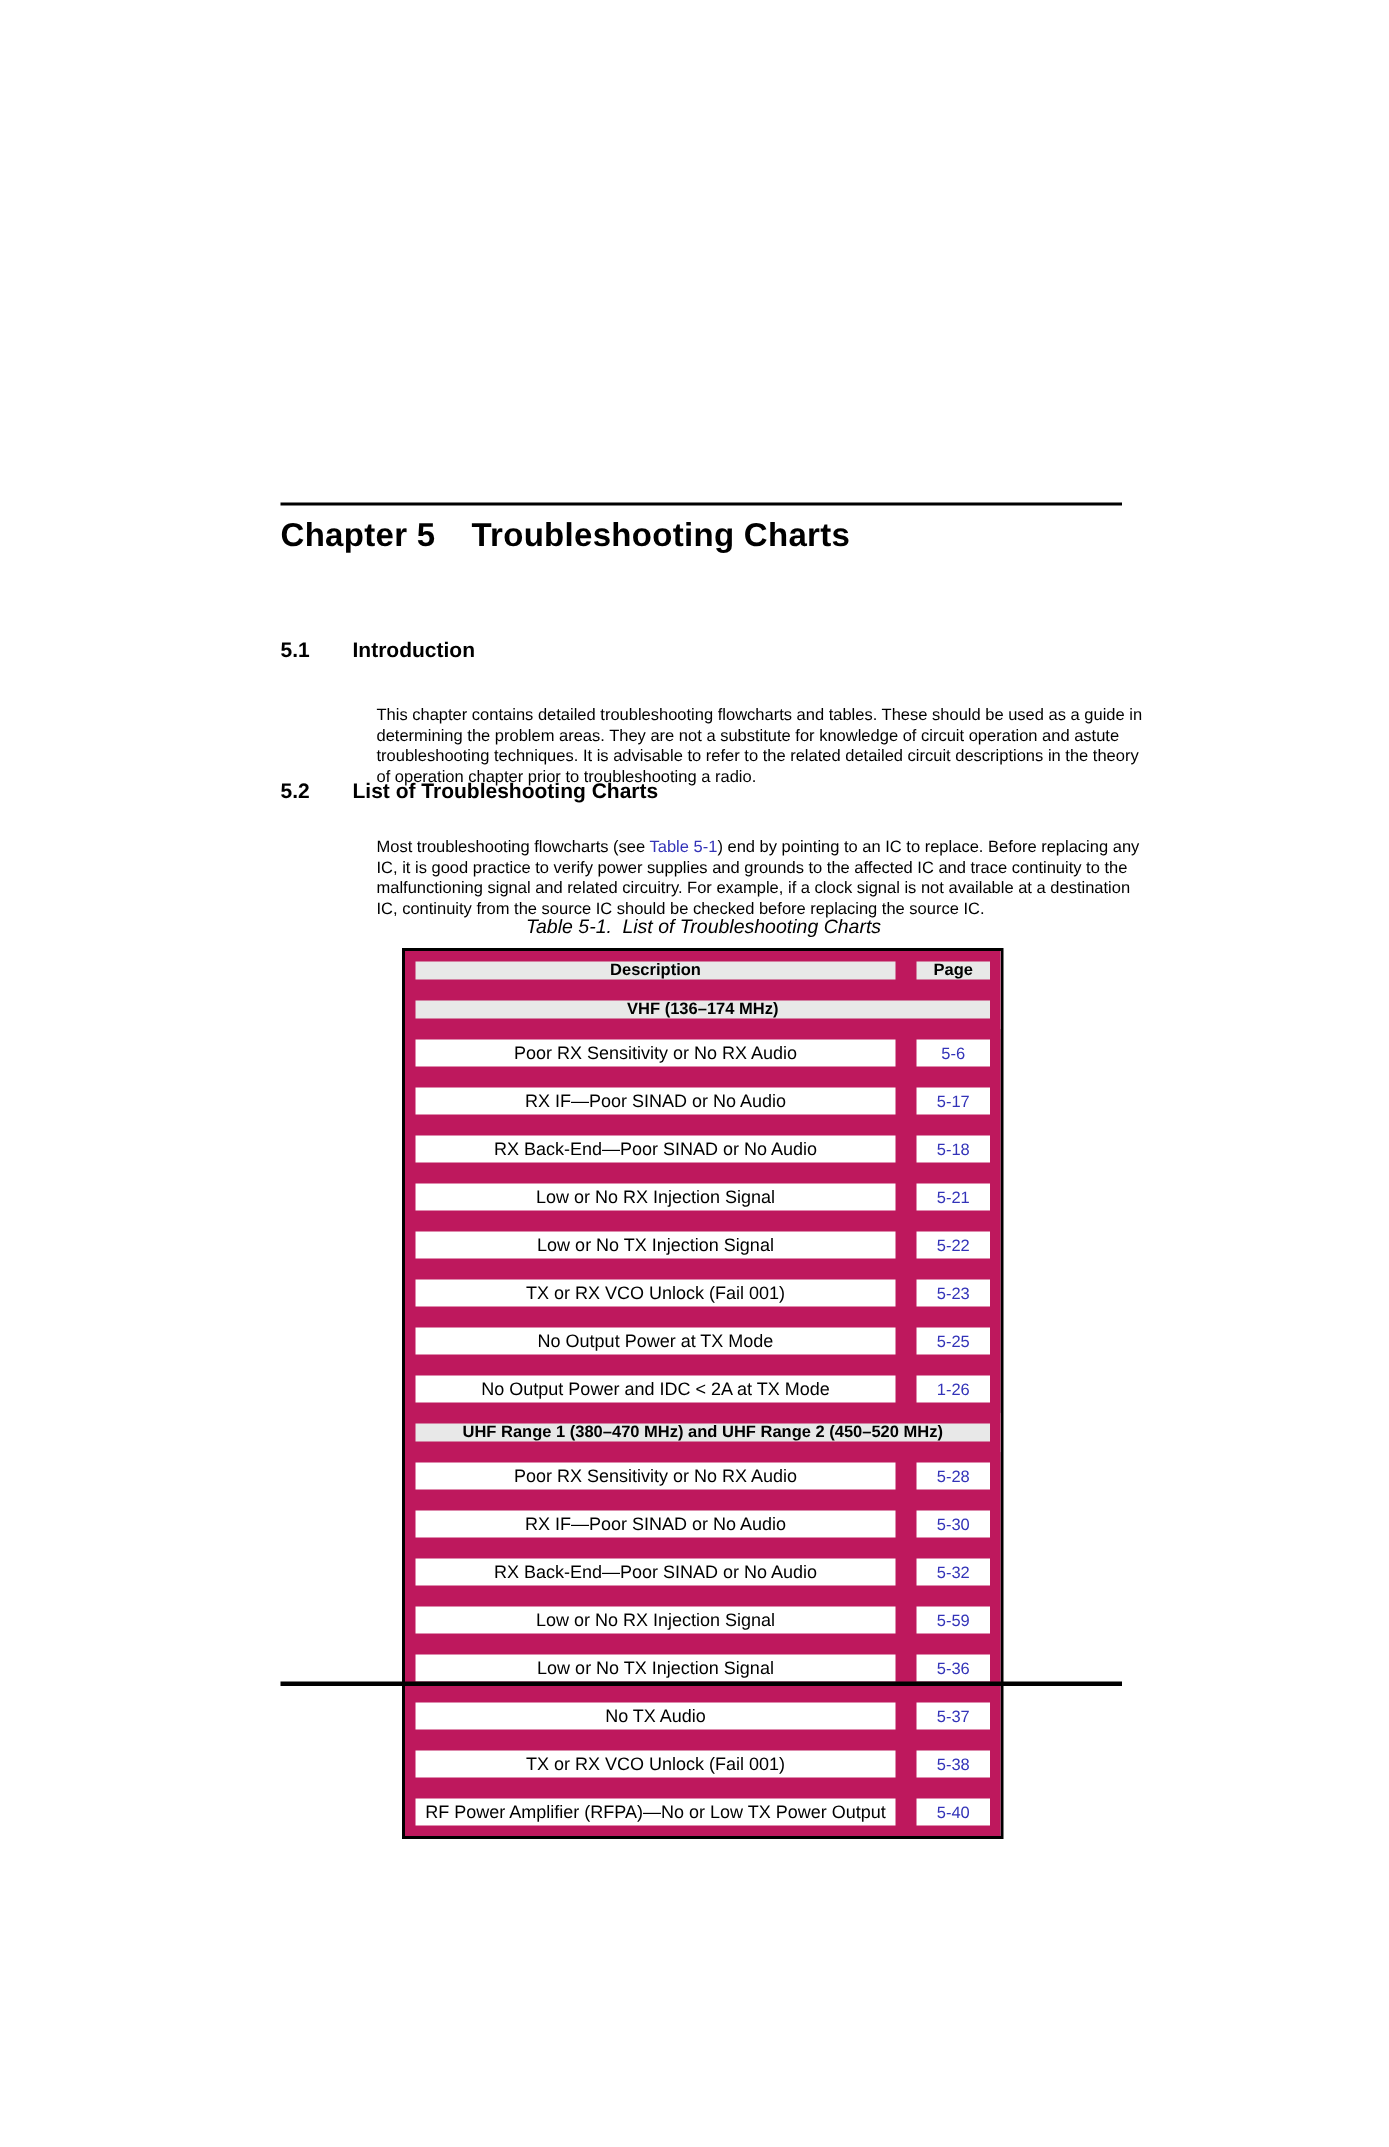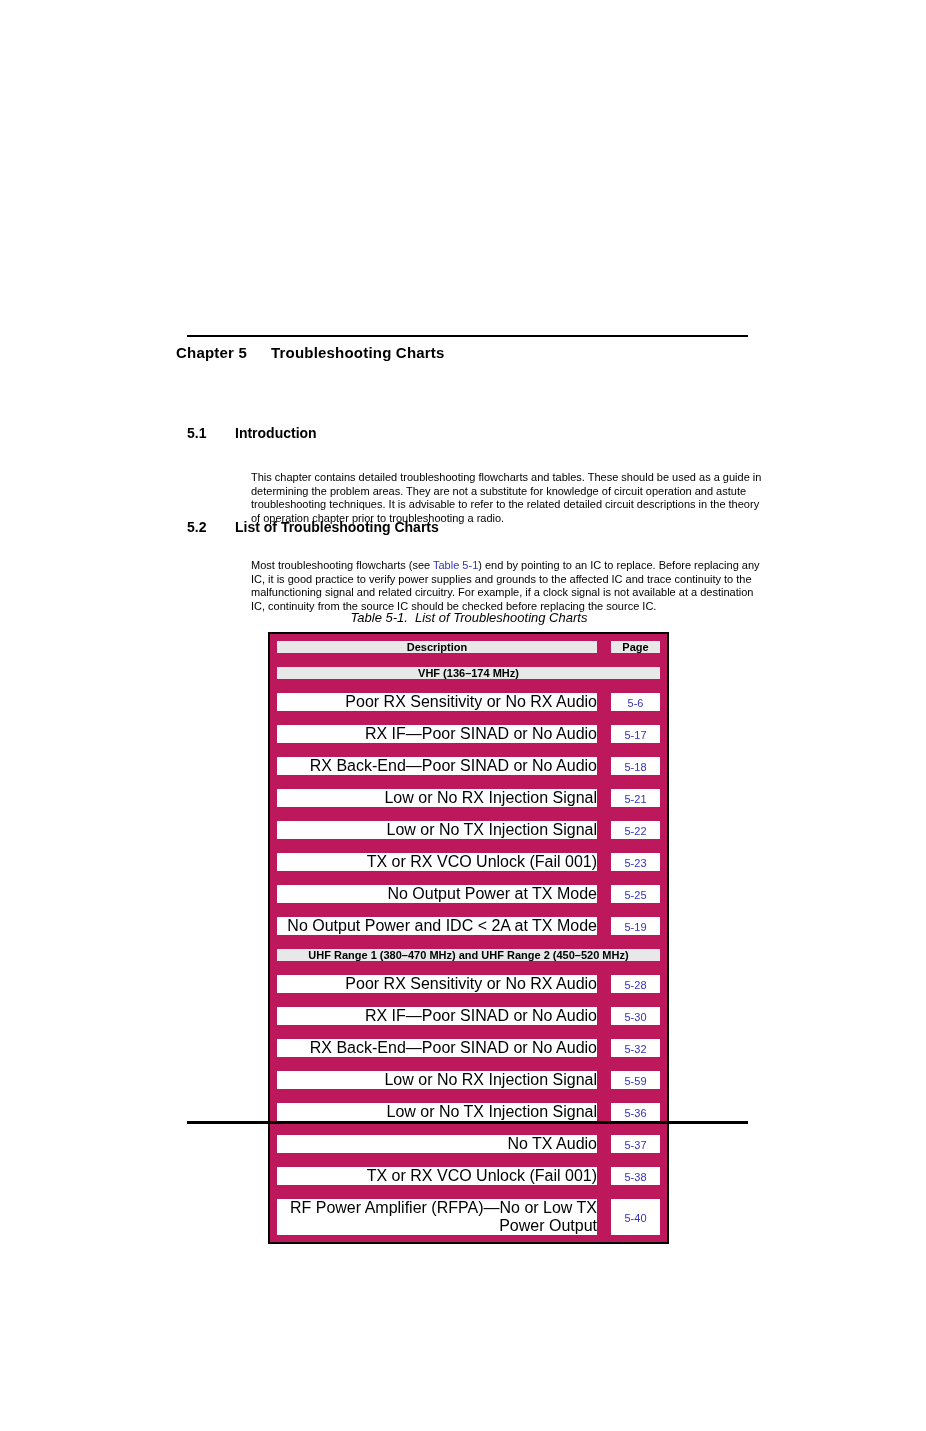--- a/index.html
+++ b/index.html
@@ -10,22 +10,22 @@
     background: #ffffff;
     font-family: "Liberation Sans", sans-serif;
     color: #000000;
     overflow: hidden;
   }
   .rule { position: absolute; left: 187px; width: 561px; background: #000000; }
   .top-rule { top: 335px; height: 2px; }
   .bottom-rule { top: 1121px; height: 3px; }
 
   .chapter-heading {
-    position: absolute; left: 176px; top: 344px;
-    font-size: 15px; font-weight: bold; letter-spacing: 0.2px; white-space: nowrap;
+    position: absolute; left: 187px; top: 344px;
+    font-size: 22px; font-weight: bold; letter-spacing: 0.2px; white-space: nowrap;
   }
   .chapter-gap { display: inline-block; width: 24px; }
 
   .section-heading {
     position: absolute; left: 187px;
     font-size: 14px; font-weight: bold; white-space: nowrap;
   }
   .sec-num { display: inline-block; width: 48px; }
   .sec-51 { top: 425px; }
   .sec-52 { top: 519px; }
@@ -56,21 +56,21 @@
     vertical-align: middle; padding: 0;
   }
   table.ts th {
     background: var(--table-header-bg, #e8e8e8);
     font-size: 11px; font-weight: bold; height: 26px; text-align: center;
   }
   td.group {
     background: var(--table-header-bg, #e8e8e8);
     font-size: 11px; font-weight: bold; height: 24px; text-align: center;
   }
-  td.desc { font-size: 16px; height: 20px; padding-left: 9px; text-align: right; }
+  td.desc { font-size: 12px; height: 20px; padding-left: 9px; text-align: center; }
   td.pg { text-align: center; }
   a.page-link { font-size: 11px; color: var(--link-blue, #3333b8); text-decoration: none; cursor: pointer; }
 </style>
 </head>
 <body>
 
 <div class="page">
 
   <div class="rule top-rule"></div>
 
@@ -132,21 +132,21 @@
       <tr>
         <td class="desc">TX or RX VCO Unlock (Fail 001)</td>
         <td class="pg"><a class="page-link">5-23</a></td>
       </tr>
       <tr>
         <td class="desc">No Output Power at TX Mode</td>
         <td class="pg"><a class="page-link">5-25</a></td>
       </tr>
       <tr>
         <td class="desc">No Output Power and IDC &lt; 2A at TX Mode</td>
-        <td class="pg"><a class="page-link">5-19</a></td>
+        <td class="pg"><a class="page-link">1-26</a></td>
       </tr>
       <tr>
         <td class="group" colspan="2">UHF Range 1 (380–470 MHz) and UHF Range 2 (450–520 MHz)</td>
       </tr>
       <tr>
         <td class="desc">Poor RX Sensitivity or No RX Audio</td>
         <td class="pg"><a class="page-link">5-28</a></td>
       </tr>
       <tr>
         <td class="desc">RX IF—Poor SINAD or No Audio</td>

